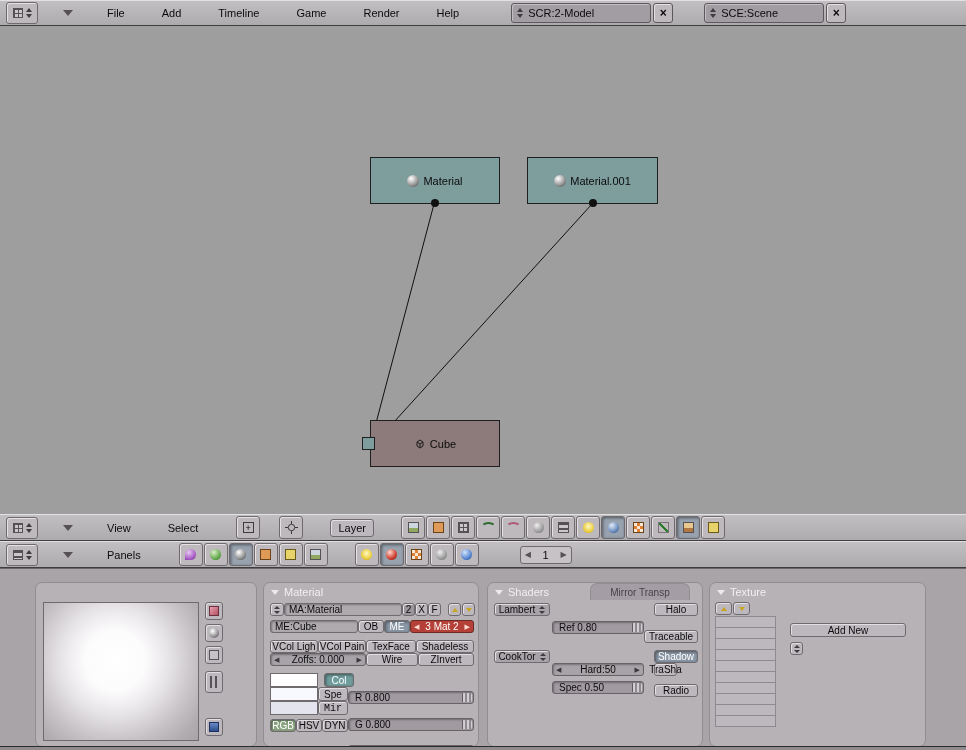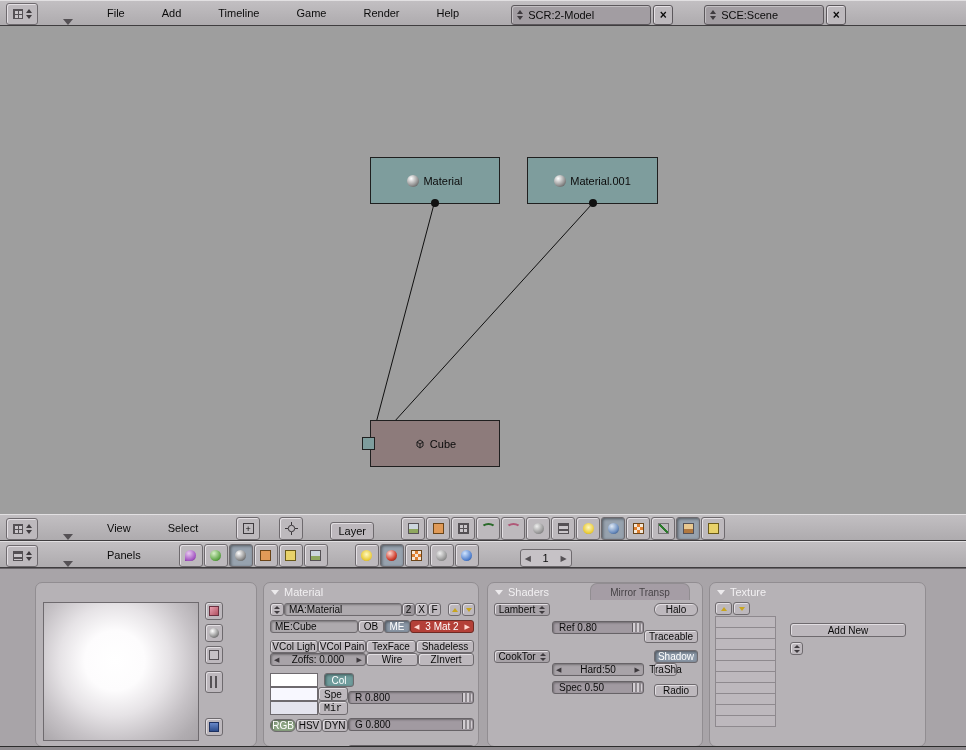--- a/index.html
+++ b/index.html
@@ -8,21 +8,21 @@
     background:#9e9e9e;color:#0b0b0b;
     font-family:"Liberation Sans", sans-serif;font-size:11px;
     -webkit-font-smoothing:antialiased;
   }
   .ab{position:absolute;}
   
   .hbar{
     position:absolute;left:0;right:0;height:26px;
     background:linear-gradient(180deg,#c2bfc2,#aeabae);
     border-top:1px solid #e2e0e2;border-bottom:1px solid #3f3d3f;
-    display:flex;align-items:flex-end;gap:19px;box-sizing:border-box;padding:0 6px;
+    display:flex;align-items:center;gap:19px;box-sizing:border-box;padding:0 6px;
   }
   .menu-item{padding:0 9px;height:100%;display:flex;align-items:center;cursor:default;}
   .win-btn{
     width:30px;height:20px;border:1px solid #6e6a6e;border-radius:3px;
     background:#bdb9bd;box-shadow:inset 1px 1px 0 #e4e0e4;
     display:flex;align-items:center;justify-content:center;gap:3px;
   }
   .stp{display:flex;flex-direction:column;gap:2px;}
   .tu{width:0;height:0;border-left:3px solid transparent;border-right:3px solid transparent;border-bottom:4px solid #3f3b3f;}
   .td{width:0;height:0;border-left:3px solid transparent;border-right:3px solid transparent;border-top:4px solid #3f3b3f;}
@@ -46,21 +46,21 @@
   }
   
   .b{
     height:13px;background:#bdb8bd;border:1px solid #6e6a6e;border-radius:3px;
     box-shadow:inset 1px 1px 0 #e2dee2;
     display:flex;align-items:center;justify-content:center;
     font-size:10px;box-sizing:border-box;cursor:default;white-space:nowrap;
   }
   .b.pressed{background:#8a97a6;box-shadow:inset 1px 1px 3px rgba(0,0,0,.45);color:#fff;}
   .b.teal{background:#6f9c9c;box-shadow:inset 1px 1px 3px rgba(0,0,0,.45);color:#fff;}
-  .b.green{background:#8ca583;box-shadow:inset 1px 1px 3px rgba(0,0,0,.45);color:#fff;border-radius:6px;}
+  .b.green{background:#8ca583;box-shadow:inset 1px 1px 3px rgba(0,0,0,.45);color:#fff;}
   .field{
     height:13px;background:#aeaaae;border:1px solid #6e6a6e;border-radius:3px;
     box-shadow:inset 1px 1px 2px rgba(0,0,0,.3);
     display:flex;align-items:center;font-size:10px;padding:0 4px;box-sizing:border-box;white-space:nowrap;
   }
   .slider{
     height:13px;background:#a19aa1;border:1px solid #676367;border-radius:3px;
     box-shadow:inset 1px 1px 2px rgba(0,0,0,.3);
     display:flex;align-items:center;font-size:10px;padding:0 14px 0 6px;
     position:relative;box-sizing:border-box;white-space:nowrap;
@@ -439,21 +439,21 @@
     <div class="b ab" style="left:6px;top:20px;width:56px;background:#a8a3a8;gap:4px;">
       <span>Lambert</span>
       <span class="stp">
           <span class="tu" style="border-bottom-width:3px;"></span>
           <span class="td" style="border-top-width:3px;"></span>
         </span>
     </div>
     <div class="slider ab" style="left:64px;top:20px;width:92px;">
         <span>Ref 0.80</span>
       </div>
-    <div class="b ab" style="left:166px;top:20px;width:44px;border-radius:6px;">Halo</div>
+    <div class="b ab" style="left:166px;top:20px;width:44px;">Halo</div>
 
     <div class="b ab" style="left:156px;top:47px;width:54px;">Traceable</div>
 
     <div class="b ab" style="left:6px;top:67px;width:56px;background:#a8a3a8;gap:4px;">
       <span>CookTor</span>
       <span class="stp">
           <span class="tu" style="border-bottom-width:3px;"></span>
           <span class="td" style="border-top-width:3px;"></span>
         </span>
     </div>

